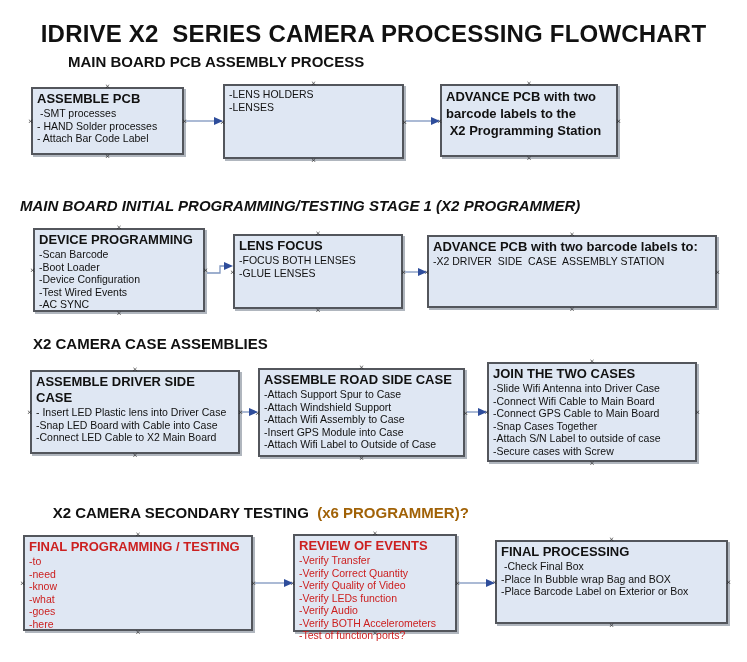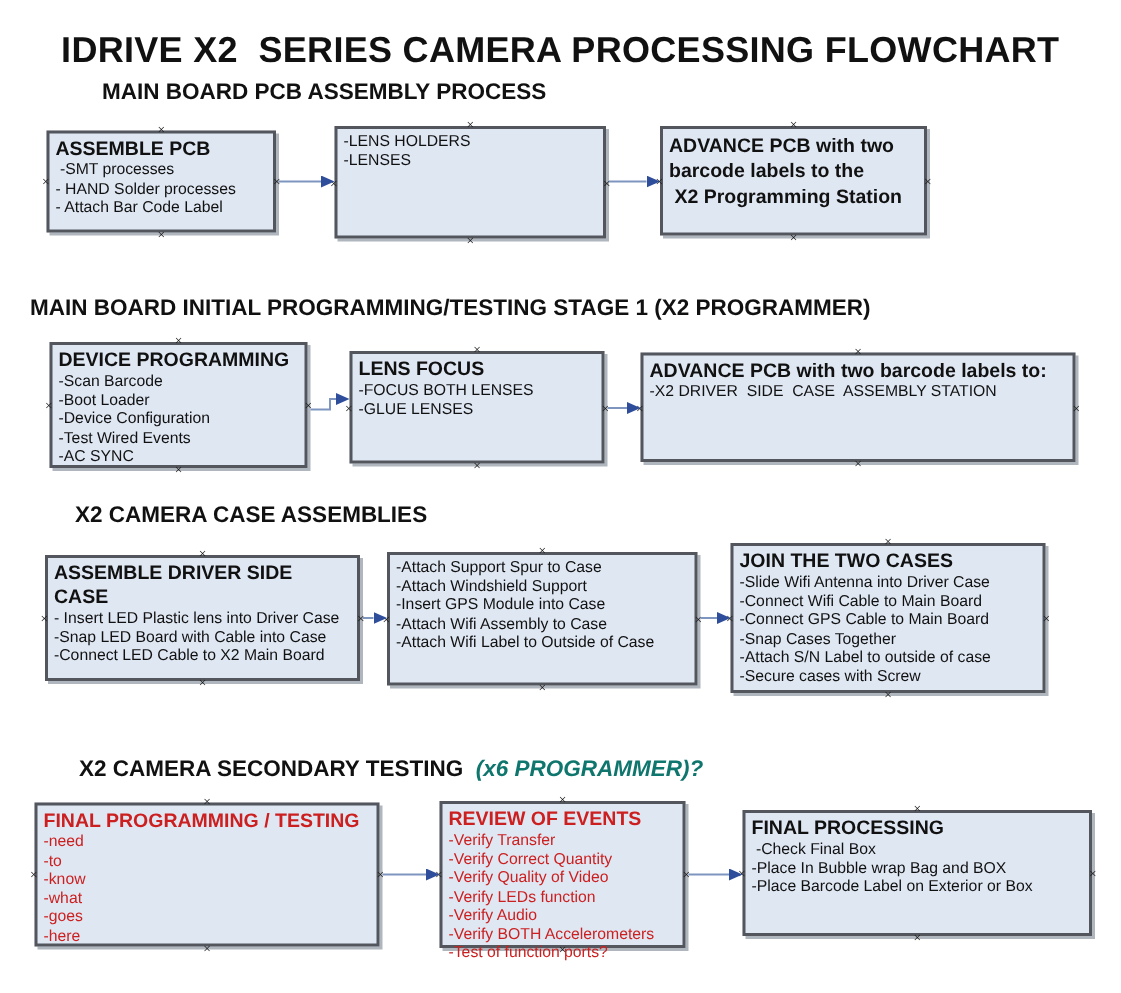--- a/index.html
+++ b/index.html
@@ -7,21 +7,21 @@
     position:relative;width:747px;height:662px;background:#ffffff;
     font-family:"Liberation Sans",sans-serif;color:#111;overflow:hidden;
   }
   .doc-title{
     position:absolute;top:20px;left:0;width:747px;text-align:center;
     font-size:24px;font-weight:bold;letter-spacing:.2px;white-space:pre-wrap;color:#111;
   }
   .section-header{
     position:absolute;font-size:15px;font-weight:bold;white-space:pre-wrap;color:#111;
   }
-  .section-header .red-part{color:#0f766e;font-style:italic;}
+  .section-header .red-part{color:#a16207;}
   .box{
     position:absolute;background:#dfe7f3;border:2px solid #53565c;
     box-shadow:2px 2px 0 #b0b6be;padding:2px 4px;box-sizing:border-box;
     overflow:visible;
   }
   .box-title{font-size:13px;font-weight:bold;line-height:16px;white-space:pre-wrap;}
   .li{font-size:10.5px;line-height:12.5px;white-space:pre-wrap;}
   .red .box-title,.red .li{color:#cc2020;}
   .handle{
     position:absolute;font-family:"Liberation Serif",serif;font-size:9px;line-height:8px;
@@ -65,21 +65,21 @@
   <div class="box" style="left:440px;top:84px;width:178px;height:73px;">
     <div class="box-title" style="line-height:17px;">ADVANCE PCB with two
 barcode labels to the
  X2 Programming Station</div>
   <span class="handle h-t">×</span>
       <span class="handle h-b">×</span>
       <span class="handle h-l">×</span>
       <span class="handle h-r">×</span>
     </div>
 
-  <div class="section-header" style="left:20px;top:197px;">MAIN BOARD INITIAL PROGRAMMING/TESTING STAGE 1 (X2 PROGRAMMER)</div>
+  <div class="section-header" style="left:20px;top:197px;font-style:italic;">MAIN BOARD INITIAL PROGRAMMING/TESTING STAGE 1 (X2 PROGRAMMER)</div>
 
   <div class="box" style="left:33px;top:228px;width:172px;height:84px;">
     <div class="box-title">DEVICE PROGRAMMING</div>
     <div class="li">-Scan Barcode</div>
     <div class="li">-Boot Loader</div>
     <div class="li">-Device Configuration</div>
     <div class="li">-Test Wired Events</div>
     <div class="li">-AC SYNC</div>
   <span class="handle h-t">×</span>
       <span class="handle h-b">×</span>
@@ -99,38 +99,39 @@
 
   <div class="box" style="left:427px;top:235px;width:290px;height:73px;">
     <div class="box-title">ADVANCE PCB with two barcode labels to:</div>
     <div class="li">-X2 DRIVER  SIDE  CASE  ASSEMBLY STATION</div>
   <span class="handle h-t">×</span>
       <span class="handle h-b">×</span>
       <span class="handle h-l">×</span>
       <span class="handle h-r">×</span>
     </div>
 
-  <div class="section-header" style="left:50px;top:335px;text-align:right;">X2 CAMERA CASE ASSEMBLIES</div>
+  <div class="section-header" style="left:33px;top:335px;text-align:right;">X2 CAMERA CASE ASSEMBLIES</div>
 
   <div class="box" style="left:30px;top:370px;width:210px;height:84px;">
     <div class="box-title">ASSEMBLE DRIVER SIDE CASE</div>
     <div class="li">- Insert LED Plastic lens into Driver Case</div>
     <div class="li">-Snap LED Board with Cable into Case</div>
     <div class="li">-Connect LED Cable to X2 Main Board</div>
   <span class="handle h-t">×</span>
       <span class="handle h-b">×</span>
       <span class="handle h-l">×</span>
       <span class="handle h-r">×</span>
     </div>
 
   <div class="box" style="left:258px;top:368px;width:207px;height:89px;">
+    <div class="box-title">ASSEMBLE ROAD SIDE CASE</div>
     <div class="li">-Attach Support Spur to Case</div>
     <div class="li">-Attach Windshield Support</div>
+    <div class="li">-Attach Wifi Assembly to Case</div>
     <div class="li">-Insert GPS Module into Case</div>
-    <div class="li">-Attach Wifi Assembly to Case</div>
     <div class="li">-Attach Wifi Label to Outside of Case</div>
   <span class="handle h-t">×</span>
       <span class="handle h-b">×</span>
       <span class="handle h-l">×</span>
       <span class="handle h-r">×</span>
     </div>
 
   <div class="box" style="left:487px;top:362px;width:210px;height:100px;">
     <div class="box-title">JOIN THE TWO CASES</div>
     <div class="li">-Slide Wifi Antenna into Driver Case</div>
@@ -144,22 +145,22 @@
       <span class="handle h-l">×</span>
       <span class="handle h-r">×</span>
     </div>
 
   <div class="section-header" style="left:36px;top:487px;">
     <span>X2 CAMERA SECONDARY TESTING  </span><span class="red-part">(x6 PROGRAMMER)?</span>
   </div>
 
   <div class="box red" style="left:23px;top:535px;width:230px;height:96px;">
     <div class="box-title">FINAL PROGRAMMING / TESTING</div>
+    <div class="li">-to</div>
     <div class="li">-need</div>
-    <div class="li">-to</div>
     <div class="li">-know</div>
     <div class="li">-what</div>
     <div class="li">-goes</div>
     <div class="li">-here</div>
   <span class="handle h-t">×</span>
       <span class="handle h-b">×</span>
       <span class="handle h-l">×</span>
       <span class="handle h-r">×</span>
     </div>
 

